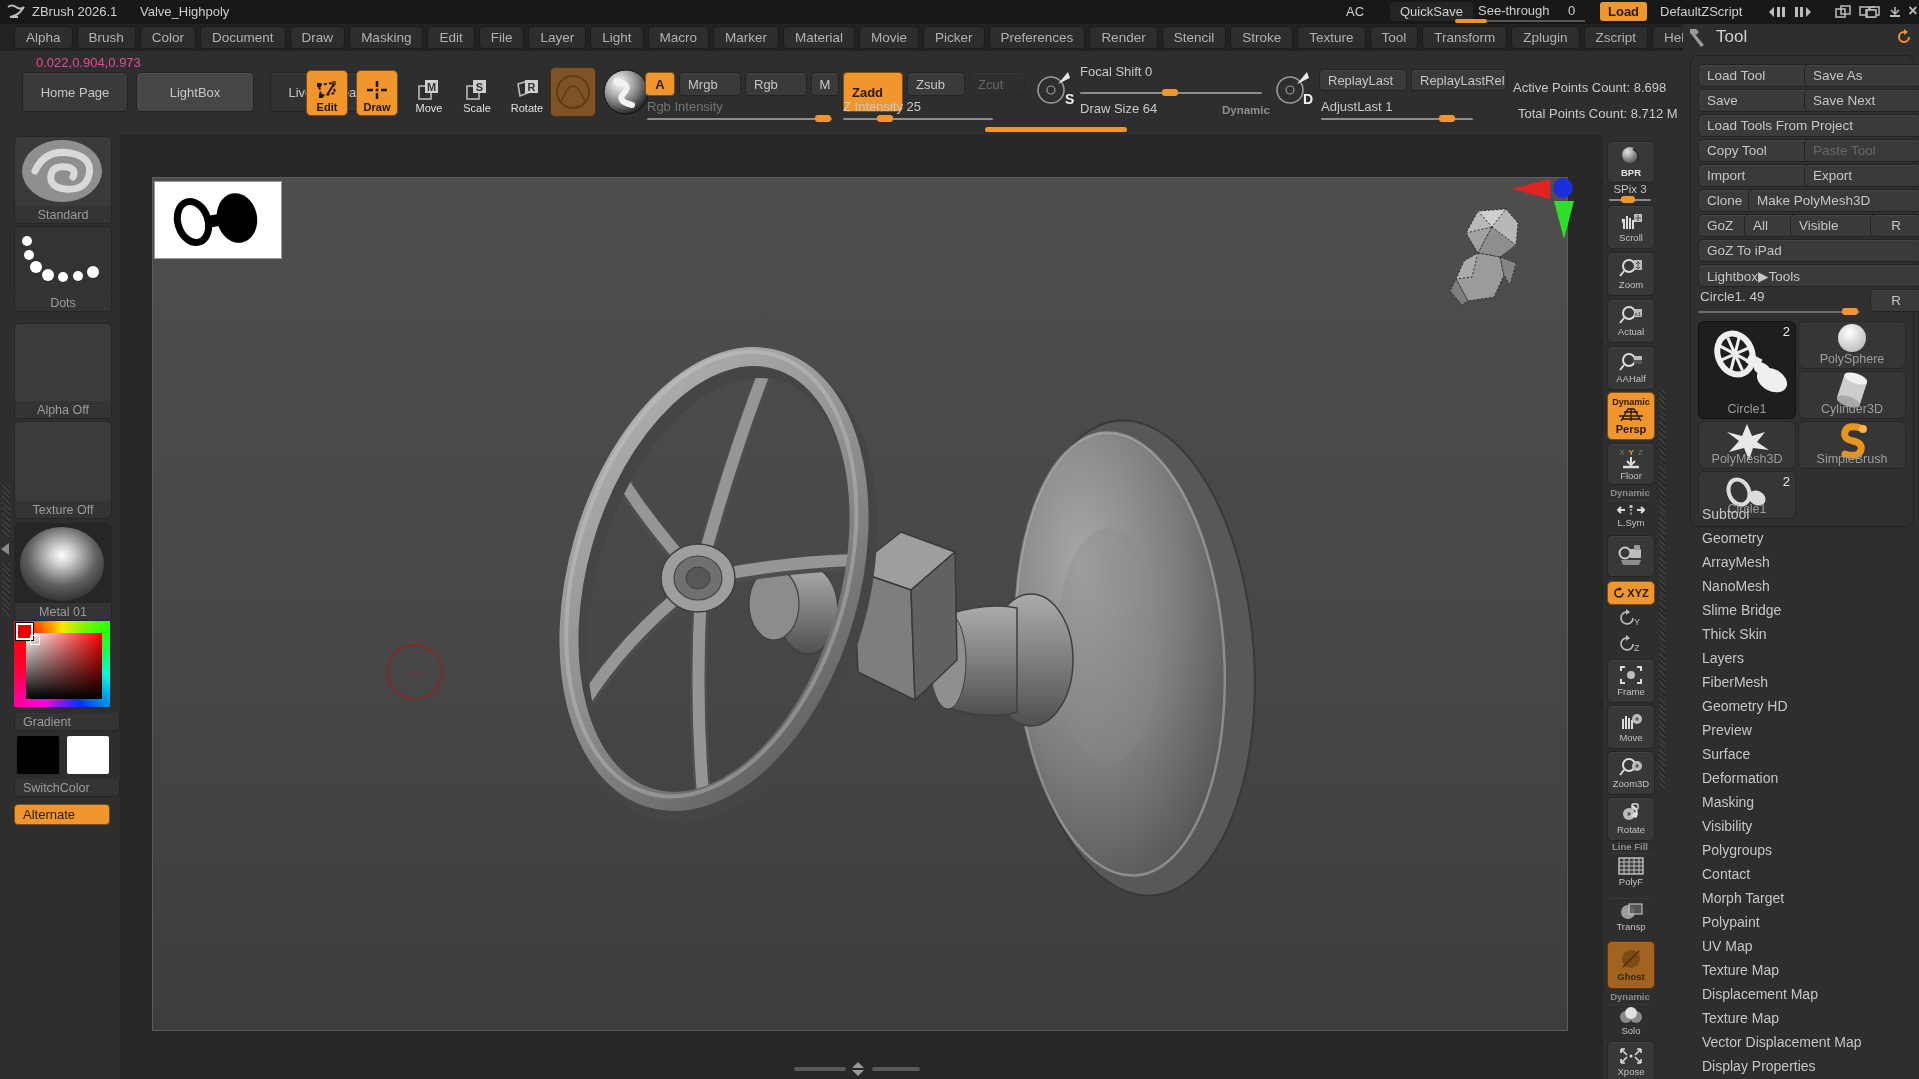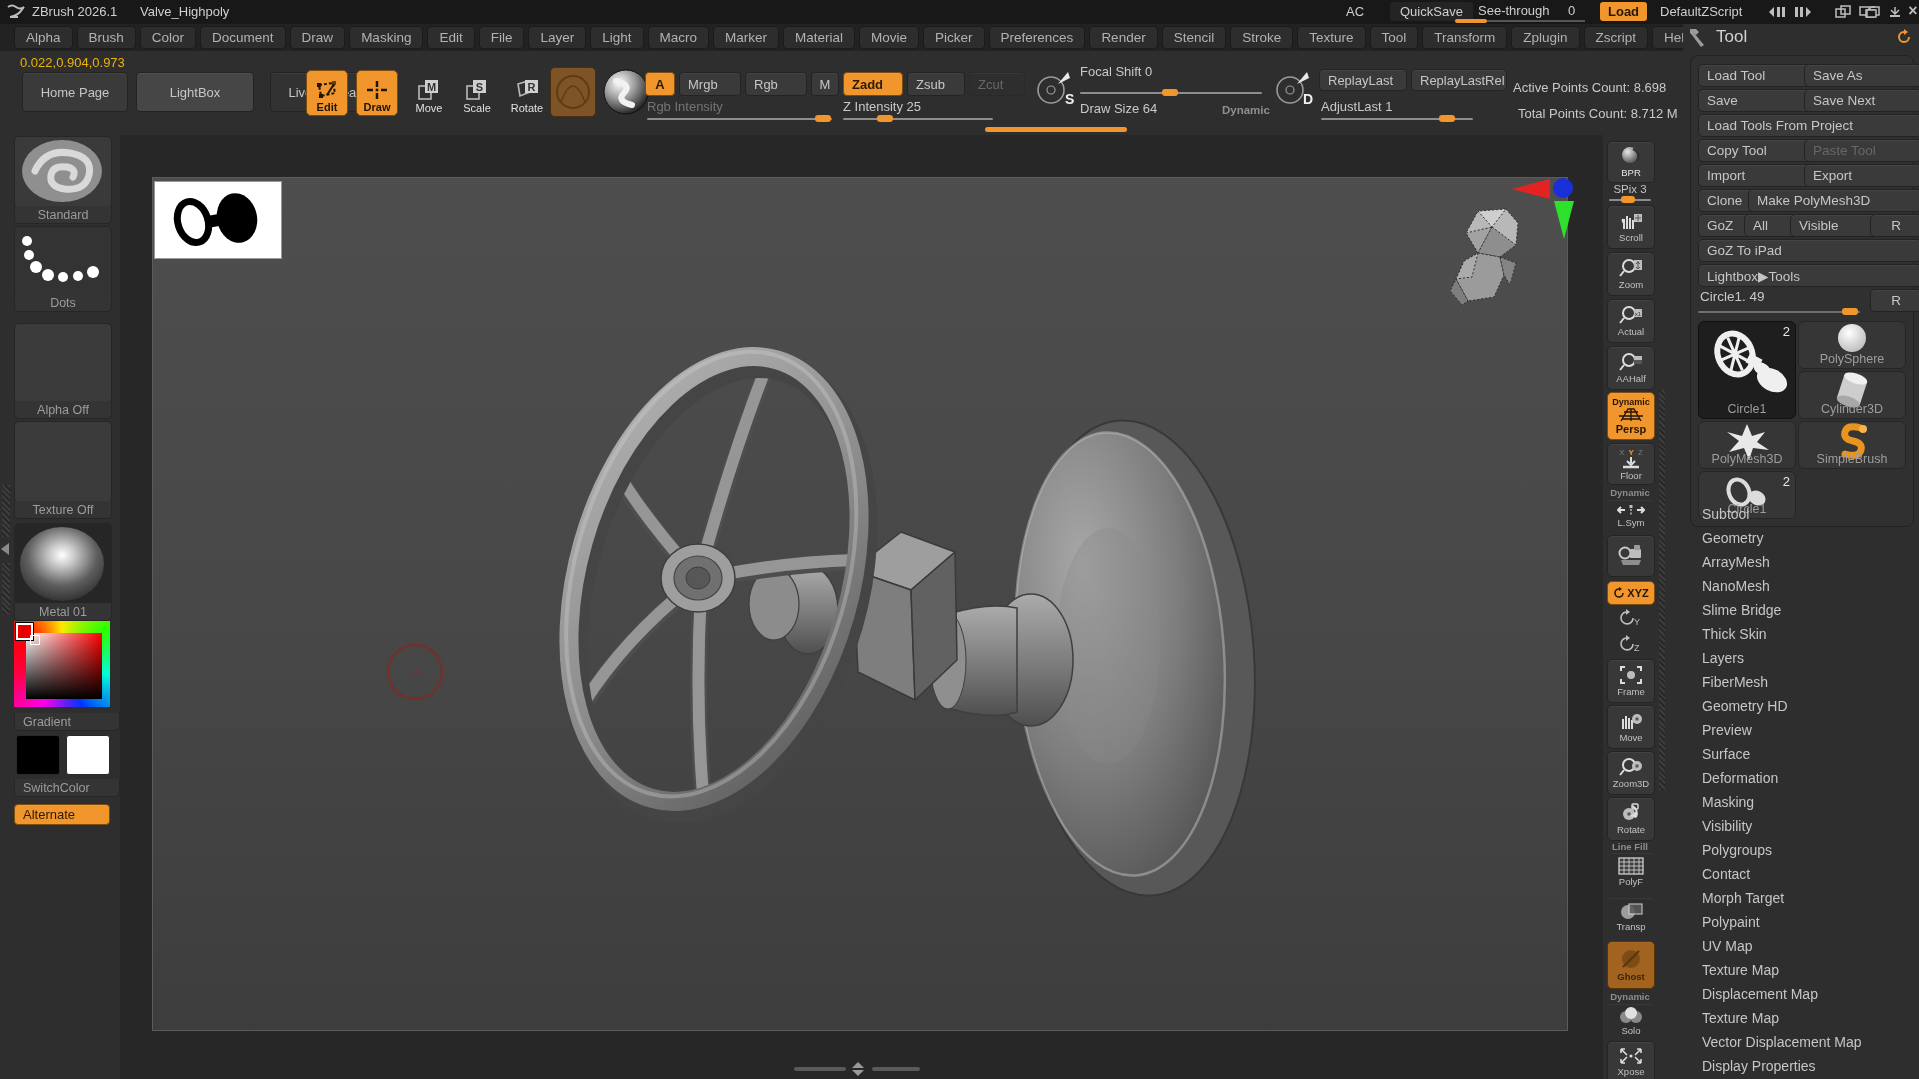--- a/index.html
+++ b/index.html
@@ -152,21 +152,21 @@
       <div class="menu-btn">Stroke</div>
       <div class="menu-btn">Texture</div>
       <div class="menu-btn">Tool</div>
       <div class="menu-btn">Transform</div>
       <div class="menu-btn">Zplugin</div>
       <div class="menu-btn">Zscript</div>
       <div class="menu-btn">Help</div>
     </div>
 
   <div id="toolbar">
-    <span class="b lbl" style="left:20px;top:4px;color:#eab308">0.022,0.904,0.973</span>
+    <span class="b lbl" style="left:36px;top:4px;color:#ec4899">0.022,0.904,0.973</span>
 
     <div class="b btn c" style="left:22px;top:21px;width:106px;height:40px">
         <span>Home Page</span>
       </div>
     <div class="b btn c" style="left:136px;top:21px;width:118px;height:40px;background:#464646">
         <span>LightBox</span>
       </div>
     <div class="b btn c" style="left:270px;top:21px;width:112px;height:40px;background:#323232">
         <span>Live Boolean</span>
       </div>
@@ -238,21 +238,21 @@
       </div>
     <div class="b btn" style="left:679px;top:21px;width:62px;height:24px">
         <span>Mrgb</span>
       </div>
     <div class="b btn" style="left:745px;top:21px;width:62px;height:24px">
         <span>Rgb</span>
       </div>
     <div class="b btn c" style="left:811px;top:21px;width:28px;height:24px">
         <span>M</span>
       </div>
-    <div class="b btn orange" style="left:843px;top:21px;width:60px;height:24px">
+    <div class="b btn orange" style="left:843px;top:21px;width:60px;height:40px">
         <span>Zadd</span>
       </div>
     <div class="b btn" style="left:907px;top:21px;width:58px;height:24px">
         <span>Zsub</span>
       </div>
     <div class="b btn dis" style="left:969px;top:21px;width:56px;height:24px;background:transparent;border-color:#2a2a2a">
         <span>Zcut</span>
       </div>
 
     <span class="b lbl dim" style="left:647px;top:48px">Rgb Intensity</span>
@@ -483,21 +483,21 @@
       <svg width="22" height="20" viewBox="0 0 22 20">
         <defs>
             <radialGradient id="bpr" cx="35%" cy="30%" r="80%">
               <stop offset="0%" stop-color="#e8e8e8"></stop>
               <stop offset="100%" stop-color="#4a4a4a"></stop>
             </radialGradient>
           </defs>
         <circle cx="10" cy="9" r="8" fill="url(#bpr)"></circle>
           <path d="M13 3 a8 8 0 0 1 4 12" fill="none" stroke="#2e2e2e" stroke-width="2"></path>
       </svg>
-      <span class="sl" style="font-weight:normal;color:#e6e6e6">BPR</span>
+      <span class="sl" style="font-weight:bold;color:#e6e6e6">BPR</span>
     </div>
 
     <div class="b" style="left:4px;top:48px;width:46px;text-align:center;color:#c2c2c2;font-size:11.5px">SPix 3</div>
     <div class="slider" style="left:6px;top:64px;width:42px">
         <div class="handle" style="left:12px;width:14px"></div>
       </div>
 
     <div class="shelfbtn" style="top:70px;height:42px">
       <svg width="24" height="20" viewBox="0 0 24 20">
         <path d="M5 18 V8 M8 18 V5 M11 18 V7 M14 18 V9 M5 12 Q3 10 4 8" stroke="#dcdcdc" stroke-width="2" fill="none"></path>

